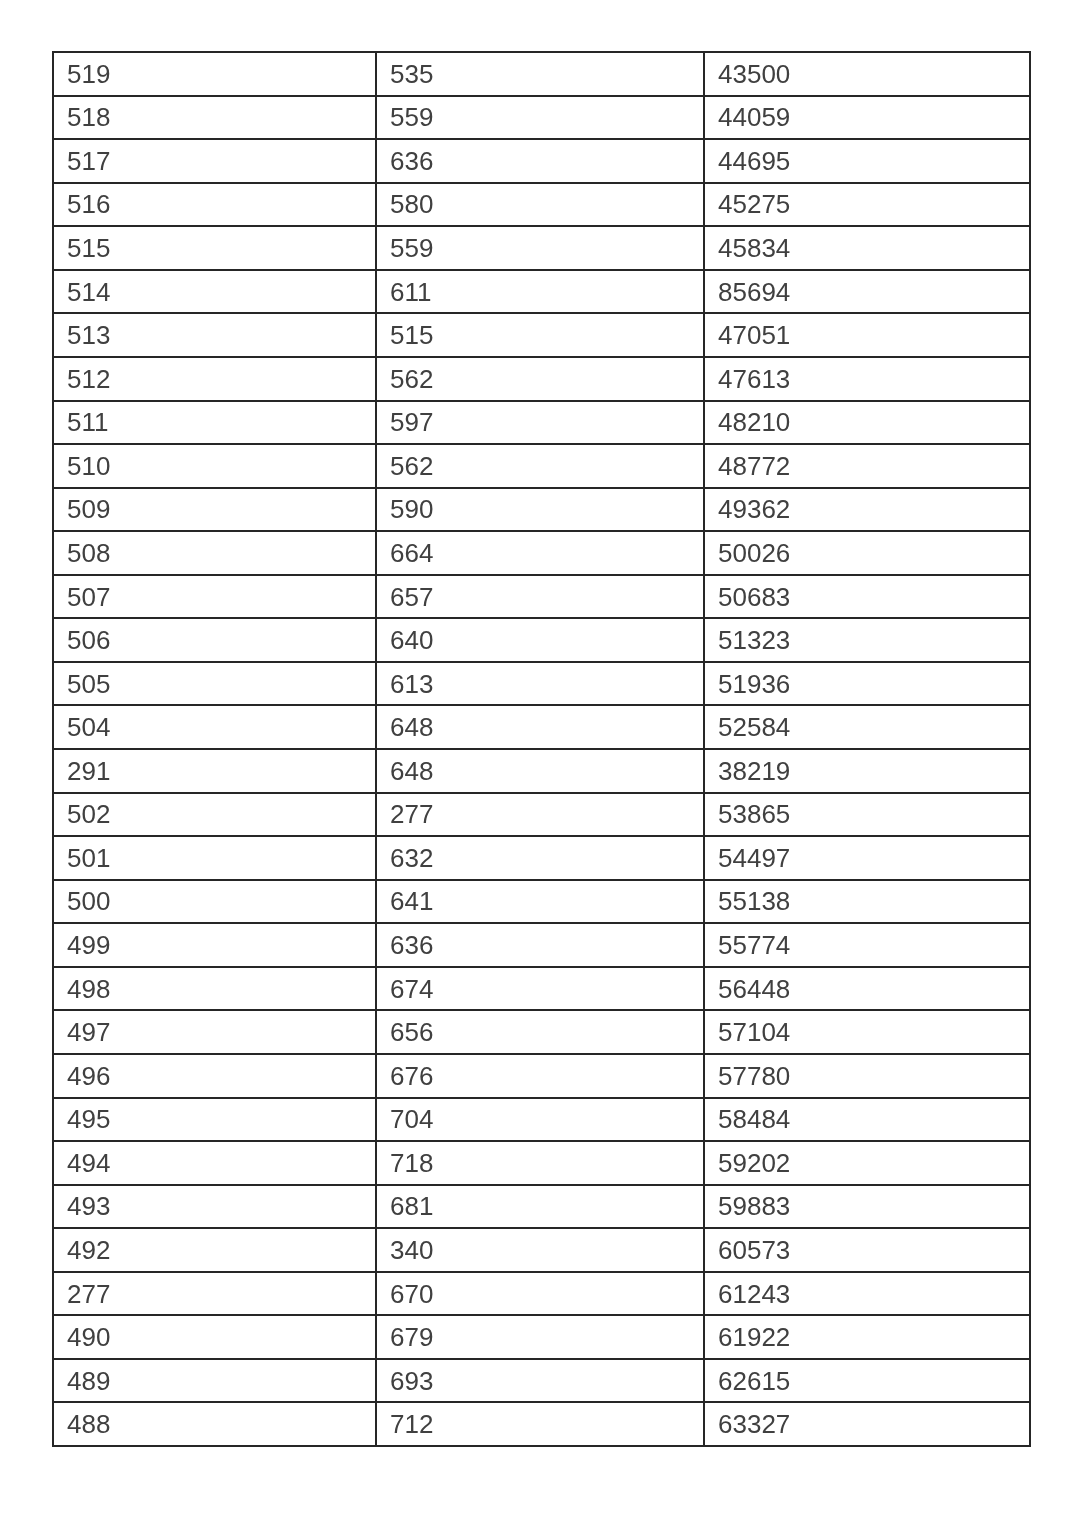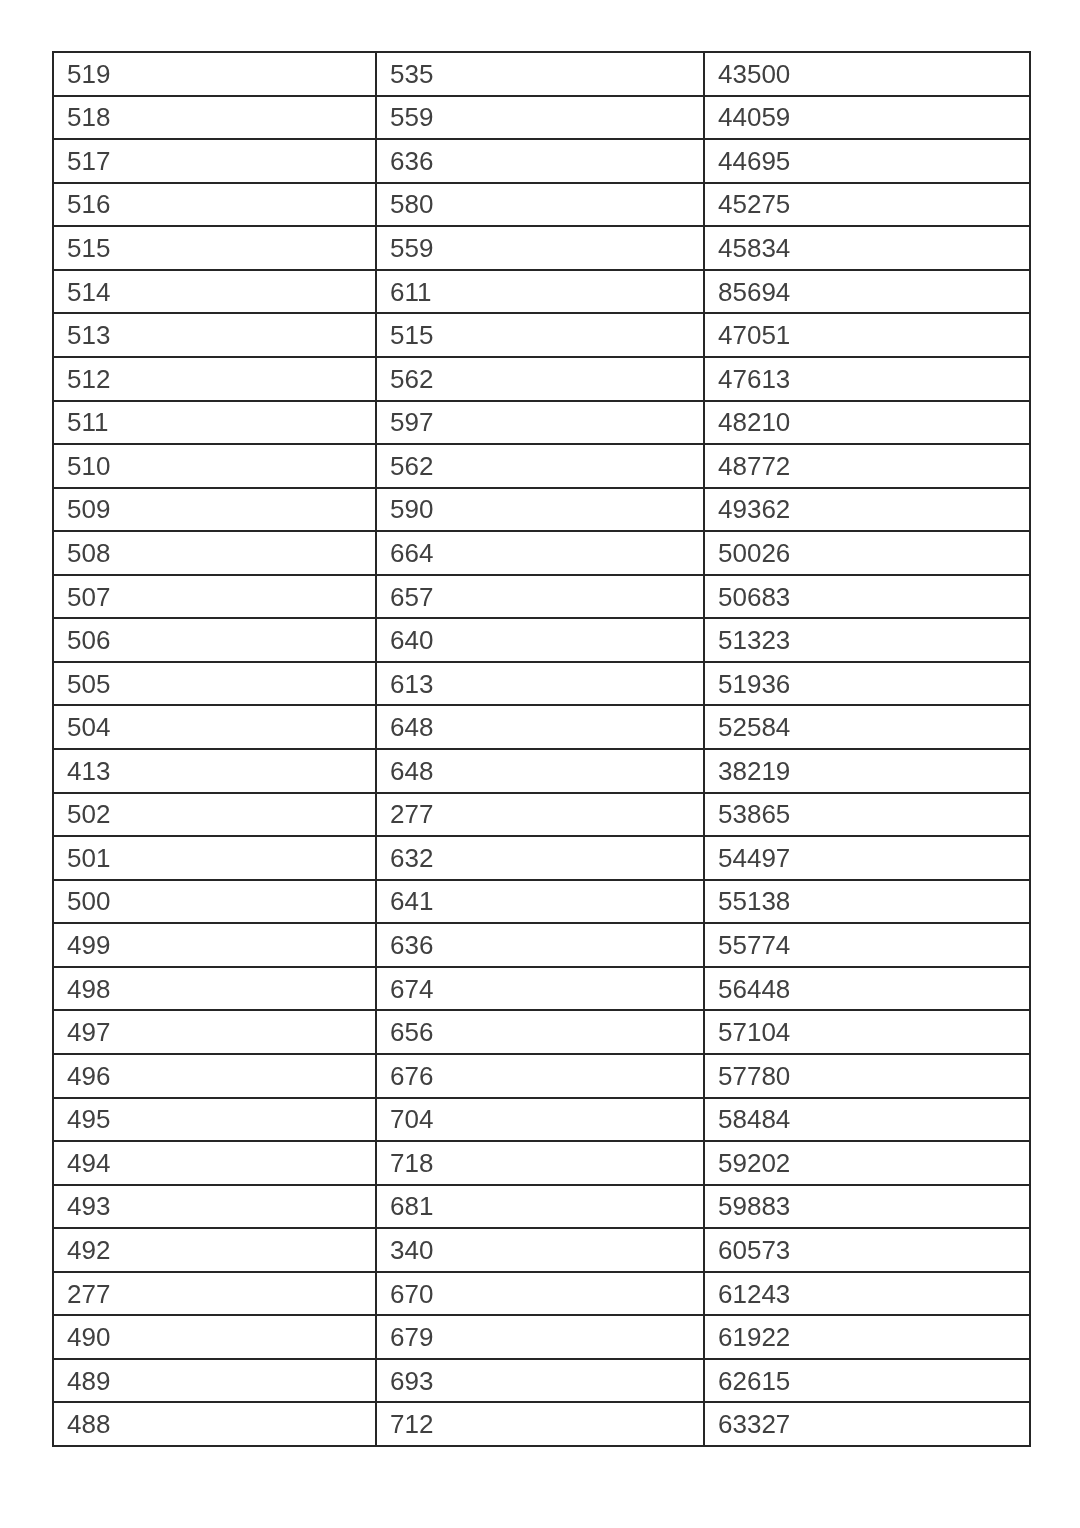--- a/index.html
+++ b/index.html
@@ -123,21 +123,21 @@
           <td>505</td>
           <td>613</td>
           <td>51936</td>
         </tr>
         <tr>
           <td>504</td>
           <td>648</td>
           <td>52584</td>
         </tr>
         <tr>
-          <td>413</td>
+          <td>291</td>
           <td>648</td>
           <td>38219</td>
         </tr>
         <tr>
           <td>502</td>
           <td>277</td>
           <td>53865</td>
         </tr>
         <tr>
           <td>501</td>

